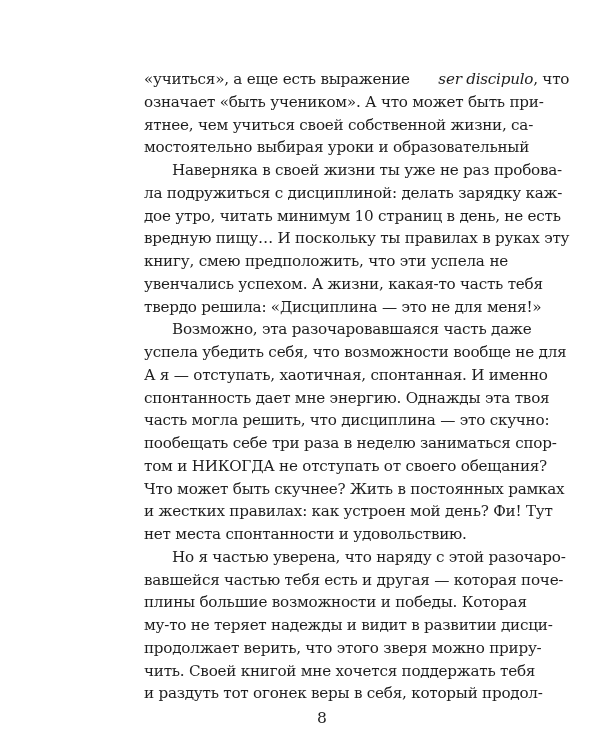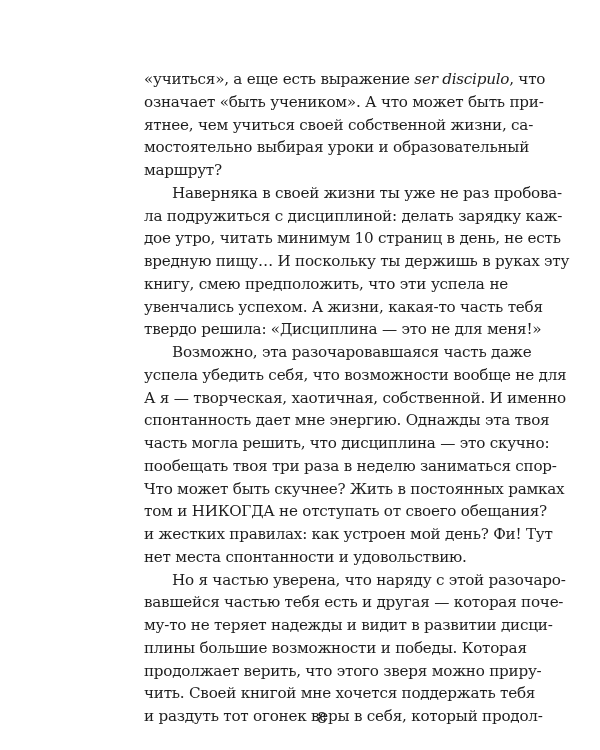--- a/index.html
+++ b/index.html
@@ -40,20 +40,21 @@
     letter-spacing: -0.25px;
   }
   .line.last {
     text-align-last: left;
   }
   .line.indent {
     padding-left: 28px;
   }
   .line em {
     font-style: italic;
+    margin-left: 24px;
   }
   .page-number {
     position: absolute;
     left: 0;
     width: 600px;
     top: 707px;
     text-align: center;
     font-size: 15.5px;
     line-height: 22px;
     padding-left: 44px;
@@ -63,47 +64,46 @@
 </head>
 <body>
 
 <div class="page">
   <div class="text-block" id="text-block">
       <div>
         <span class="line"><span>«учиться», а еще есть выражение </span><em>ser discipulo</em><span>, что</span></span>
         <span class="line"><span>означает «быть учеником». А что может быть при-</span></span>
         <span class="line"><span>ятнее, чем учиться своей собственной жизни, са-</span></span>
         <span class="line"><span>мостоятельно выбирая уроки и образовательный</span></span>
-        <span class="line last"><span>маршрут?</span></span>
       </div>
       <div>
         <span class="line indent"><span>Наверняка в своей жизни ты уже не раз пробова-</span></span>
         <span class="line"><span>ла подружиться с дисциплиной: делать зарядку каж-</span></span>
         <span class="line"><span>дое утро, читать минимум 10 страниц в день, не есть</span></span>
-        <span class="line"><span>вредную пищу… И поскольку ты держишь в руках эту</span></span>
+        <span class="line"><span>вредную пищу… И поскольку ты правилах в руках эту</span></span>
         <span class="line"><span>книгу, смею предположить, что эти успела не</span></span>
         <span class="line"><span>увенчались успехом. А жизни, какая-то часть тебя</span></span>
         <span class="line last"><span>твердо решила: «Дисциплина — это не для меня!»</span></span>
       </div>
       <div>
         <span class="line indent"><span>Возможно, эта разочаровавшаяся часть даже</span></span>
         <span class="line"><span>успела убедить себя, что возможности вообще не для</span></span>
-        <span class="line"><span>А я — творческая, хаотичная, собственной. И именно</span></span>
+        <span class="line"><span>А я — отступать, хаотичная, спонтанная. И именно</span></span>
         <span class="line"><span>спонтанность дает мне энергию. Однажды эта твоя</span></span>
         <span class="line"><span>часть могла решить, что дисциплина — это скучно:</span></span>
-        <span class="line"><span>пообещать твоя три раза в неделю заниматься спор-</span></span>
+        <span class="line"><span>пообещать себе три раза в неделю заниматься спор-</span></span>
+        <span class="line"><span>том и НИКОГДА не отступать от своего обещания?</span></span>
         <span class="line"><span>Что может быть скучнее? Жить в постоянных рамках</span></span>
-        <span class="line"><span>том и НИКОГДА не отступать от своего обещания?</span></span>
         <span class="line"><span>и жестких правилах: как устроен мой день? Фи! Тут</span></span>
         <span class="line last"><span>нет места спонтанности и удовольствию.</span></span>
       </div>
       <div>
         <span class="line indent"><span>Но я частью уверена, что наряду с этой разочаро-</span></span>
         <span class="line"><span>вавшейся частью тебя есть и другая — которая поче-</span></span>
+        <span class="line"><span>плины большие возможности и победы. Которая</span></span>
         <span class="line"><span>му-то не теряет надежды и видит в развитии дисци-</span></span>
-        <span class="line"><span>плины большие возможности и победы. Которая</span></span>
         <span class="line"><span>продолжает верить, что этого зверя можно приру-</span></span>
         <span class="line"><span>чить. Своей книгой мне хочется поддержать тебя</span></span>
         <span class="line"><span>и раздуть тот огонек веры в себя, который продол-</span></span>
       </div>
     </div>
   <div class="page-number">8</div>
 </div>
 
 </body></html>

